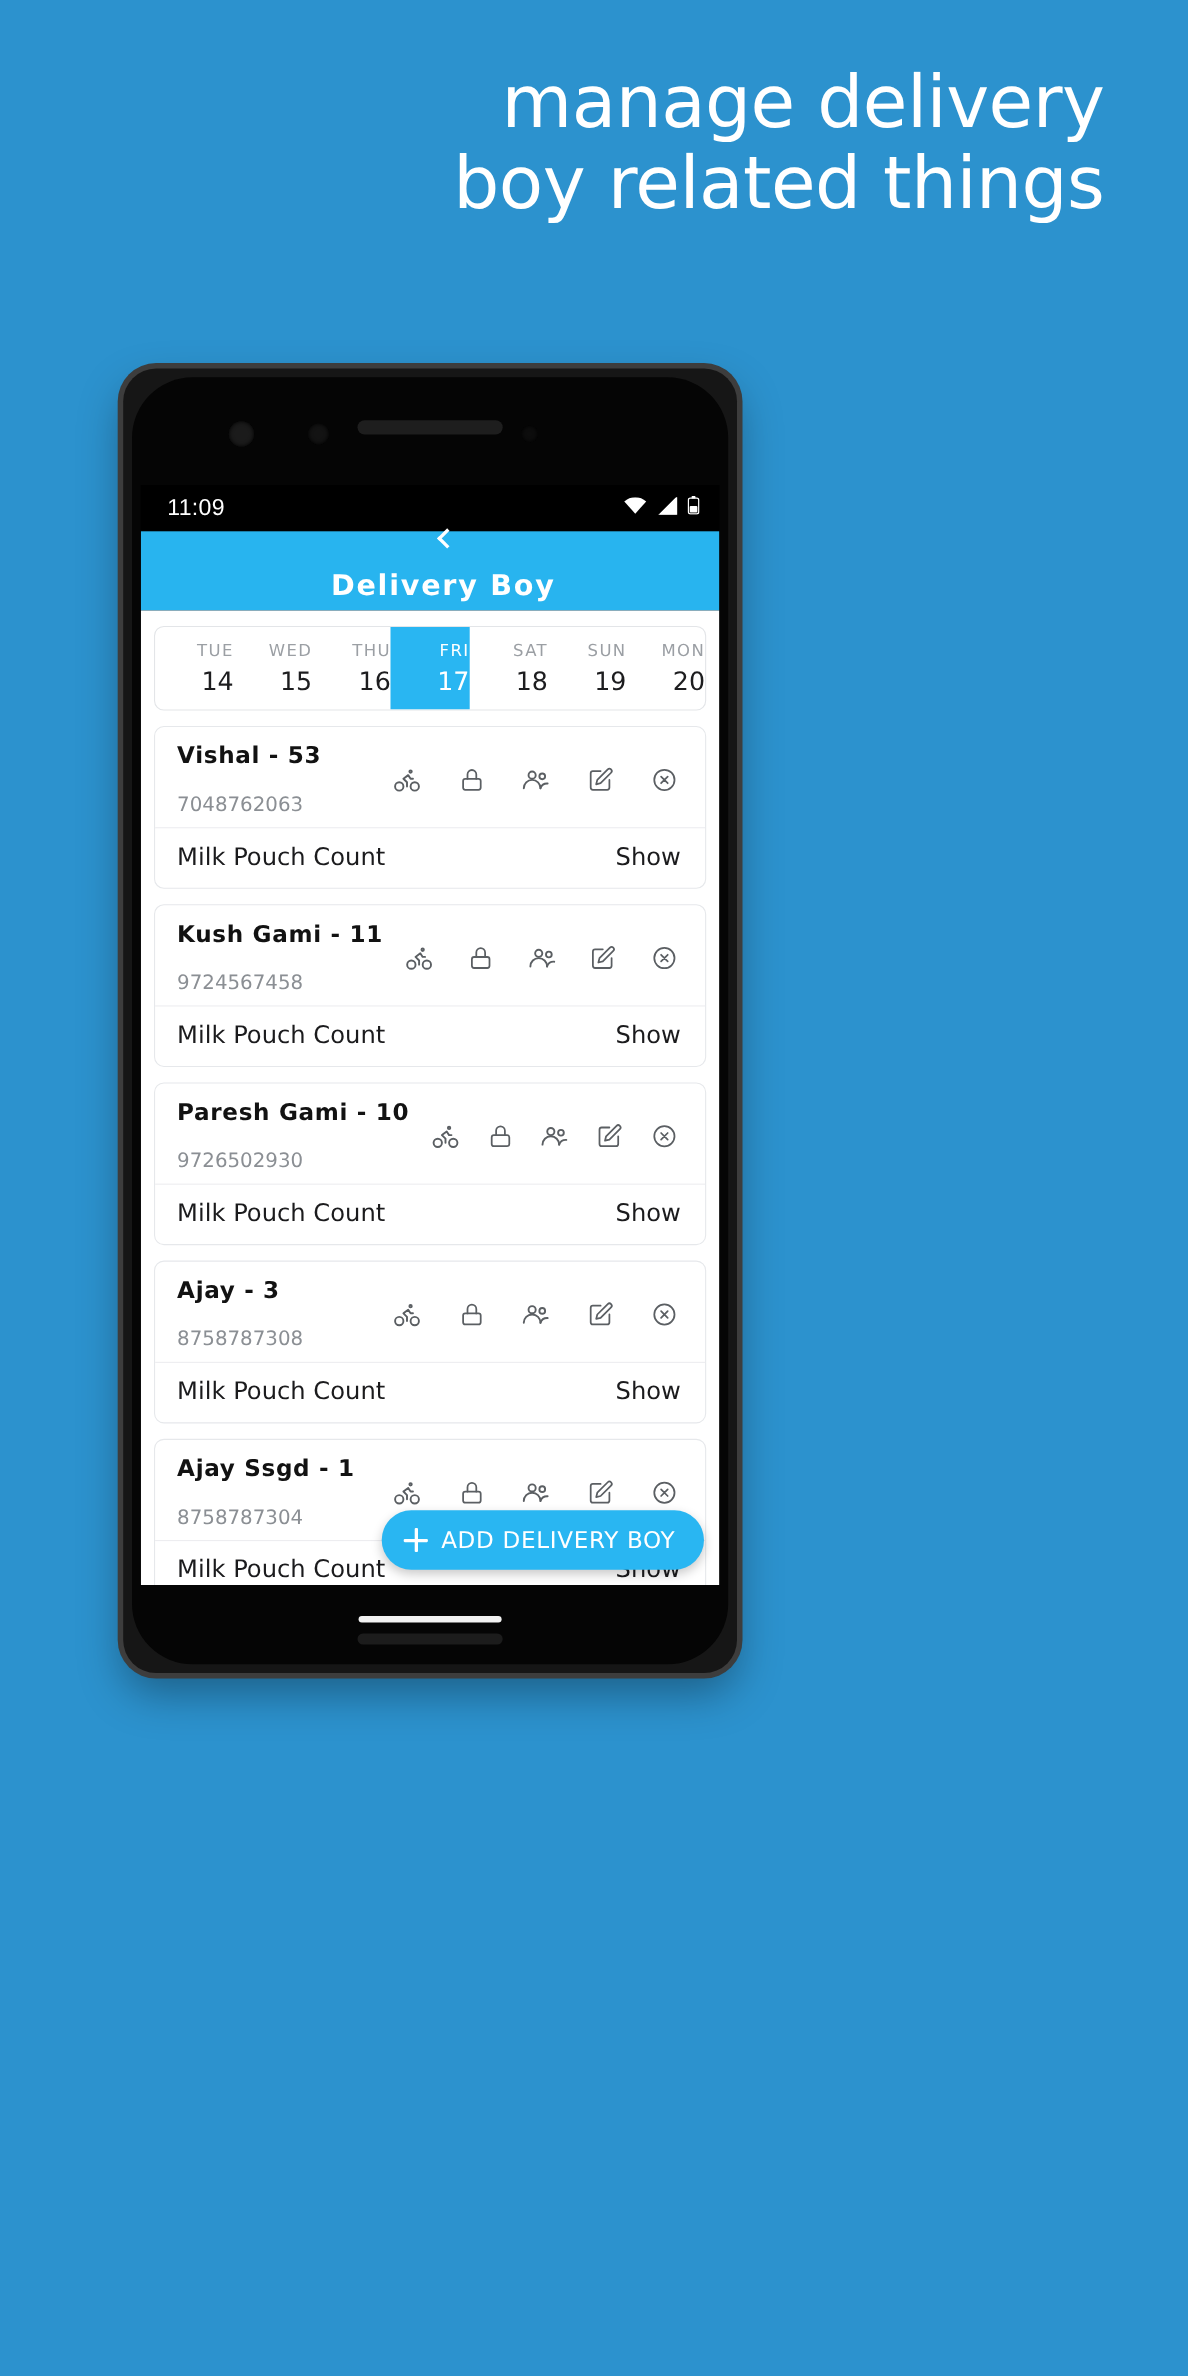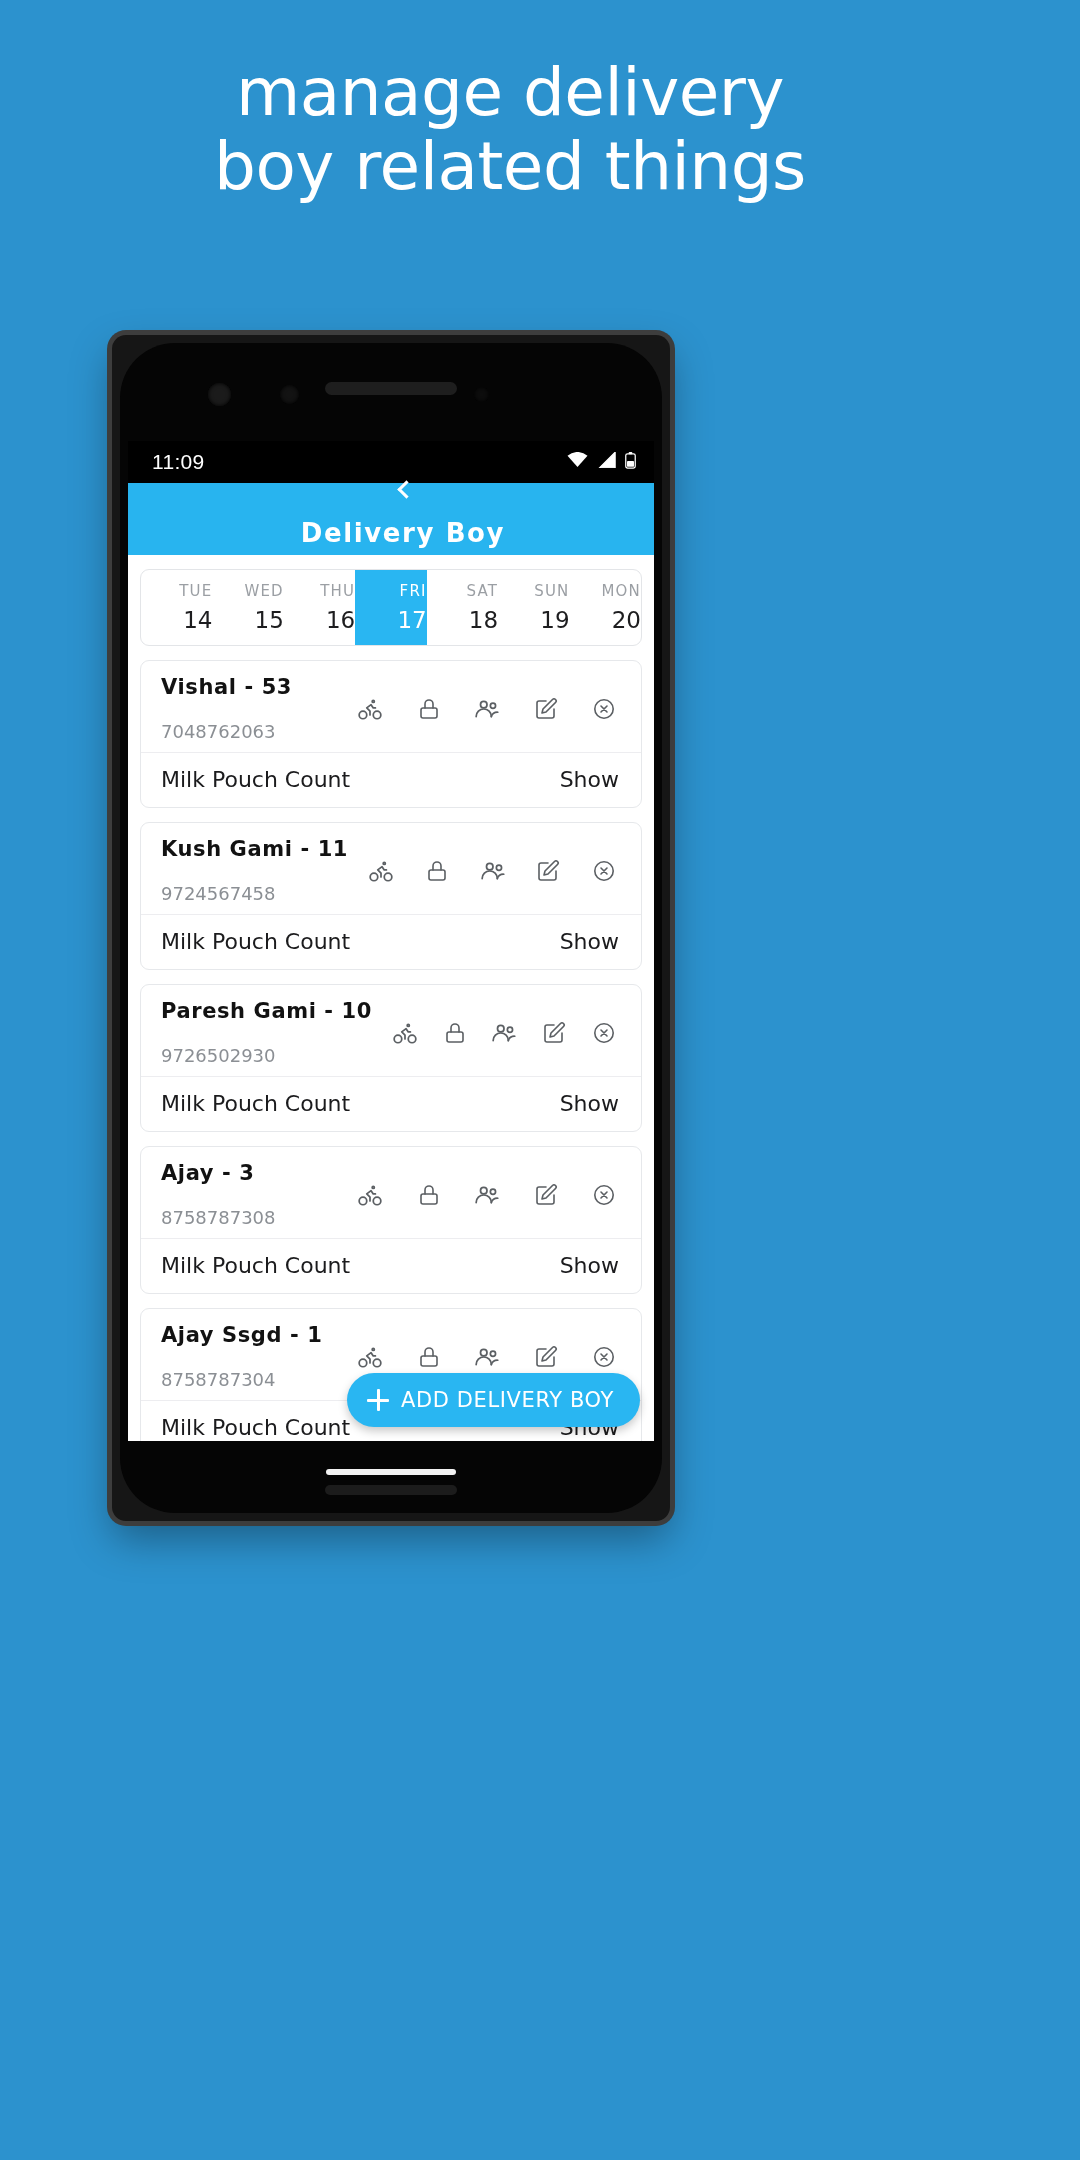--- a/index.html
+++ b/index.html
@@ -7,38 +7,38 @@
     width: 1080px; height: 2160px;
     overflow: hidden;
     font-family: "Liberation Sans", sans-serif;
   }
   body { background: #2c92ce; position: relative; }
 
   
   .headline {
     position: absolute;
     top: 56px; left: 0; width: 1004px;
-    text-align: center;
+    text-align: right;
     color: #ffffff;
     font-size: 66px;
     line-height: 1.12;
     font-weight: 400;
     letter-spacing: -0.5px;
     font-family: "DejaVu Sans", sans-serif;
     padding-left: 16px;
   }
   .headline-line { display: block; }
 
   
   .phone {
     position: absolute;
     left: 112px; top: 335px;
     width: 558px; height: 1186px;
     background: #161616;
-    border-radius: 14px;
+    border-radius: 30px;
     box-shadow: 0 0 0 5px #3d3d3d, 0 18px 40px rgba(0,0,0,0.35);
     overflow: hidden;
   }
   .phone-inner {
     position: absolute; inset: 8px;
     background: #050505;
     border-radius: 55px;
     overflow: hidden;
   }
 

